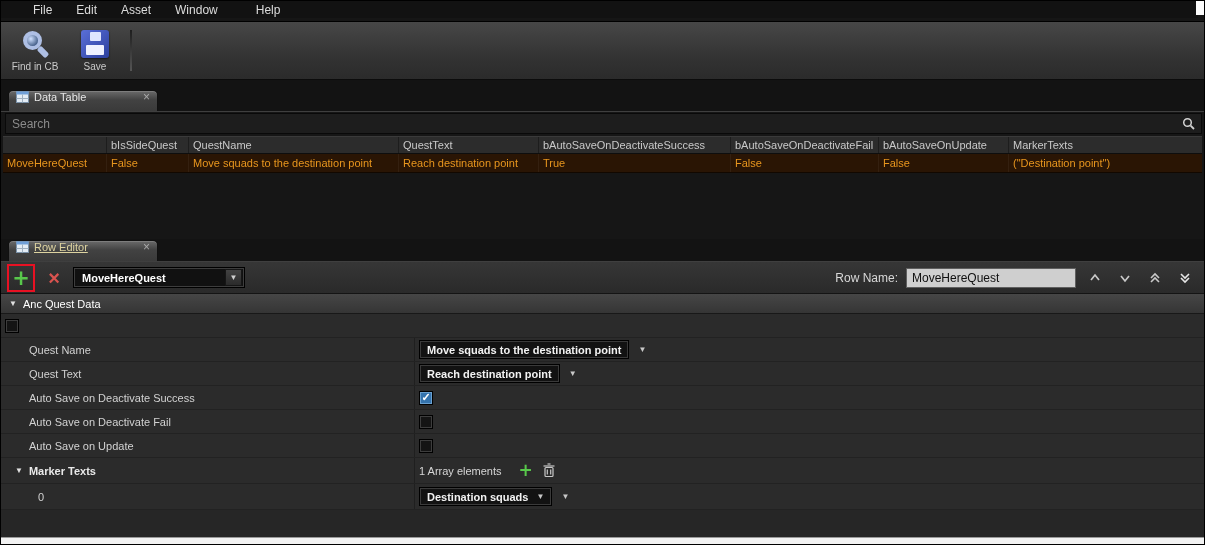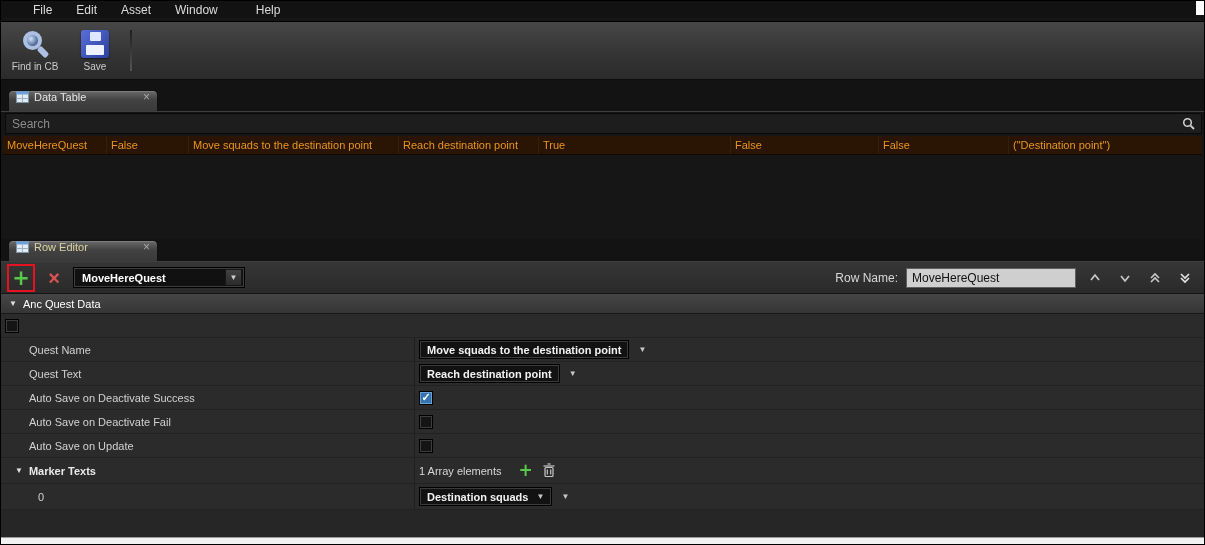--- a/index.html
+++ b/index.html
@@ -22,21 +22,21 @@
   .icon-findcb { width:28px; height:28px; position:relative; }
   .icon-findcb .lens { position:absolute; top:1px; left:2px; width:19px; height:19px; border:4px solid #aebfe4; border-radius:50%; background:radial-gradient(circle at 35% 35%, #cfe0ff, #16335f); }
   .icon-findcb .handle { position:absolute; width:6px; height:12px; background:#aebfe4; border-radius:2px; transform:rotate(-45deg); right:3px; bottom:0px; }
 
   
   .tabbar { position:absolute; left:0; right:0; background:#131313; display:flex; align-items:flex-end; padding-left:7px; }
   .tabbar.dt { top:79px; height:31px; }
   .tabbar.re { top:238px; height:22px; }
   .tab { height:21px; width:150px; background:linear-gradient(#6a6a6a,#424242 45%,#3a3a3a); border-radius:5px 5px 0 0; display:flex; align-items:flex-start; gap:5px; padding:0 7px; border:1px solid #101010; border-bottom:none; box-shadow:inset 0 1px 0 rgba(255,255,255,.14); }
   .tab-label { font-size:11px; color:#e6e6e6; flex:1; white-space:nowrap; }
-  .tab.gold .tab-label { color:#ddd3a0; }
+  .tab.gold .tab-label { color:#ddd3a0;text-decoration:underline; }
   .tab-close { color:#a9a9a9; font-size:12px; line-height:1; }
 
   
   .dt-panel { position:absolute; top:110px; left:0; right:0; height:128px; background:#161616; border-top:1px solid #3f3f3f; }
   .search-row { height:21px; margin:1px 2px 2px 4px; background:#1d1d1d; border:1px solid #090909; display:flex; align-items:center; padding:0 6px; }
   .search-text { flex:1; color:#8b8b8b; font-size:12px; }
   .thead { display:flex; height:18px; background:#2c2c2c; border-top:1px solid #3a3a3a; border-bottom:1px solid #0e0e0e; margin:0 2px; }
   .th { font-size:11px; color:#c9c9c9; padding:2px 4px; white-space:nowrap; overflow:hidden; border-right:1px solid #1d1d1d; }
   .trow { display:flex; height:19px; background:#2a1504; margin:0 2px; border-bottom:1px solid #120800; }
   .td { font-size:11px; padding:3px 4px; white-space:nowrap; overflow:hidden; border-right:1px solid rgba(255,255,255,.05); color:#e8961e; }
@@ -124,20 +124,30 @@
   </div>
 
   <div class="dt-panel">
     <div class="search-row">
       <span class="search-text">Search</span>
       <svg width="13" height="13">
           <circle cx="5.5" cy="5.5" r="3.8" fill="none" stroke="#d2d2d2" stroke-width="1.5"></circle>
           <line x1="8.6" y1="8.6" x2="12" y2="12" stroke="#d2d2d2" stroke-width="1.8"></line>
         </svg>
     </div>
+    <div class="thead">
+      <div class="th c0"></div>
+      <div class="th c1">bIsSideQuest</div>
+      <div class="th c2">QuestName</div>
+      <div class="th c3">QuestText</div>
+      <div class="th c4">bAutoSaveOnDeactivateSuccess</div>
+      <div class="th c5">bAutoSaveOnDeactivateFail</div>
+      <div class="th c6">bAutoSaveOnUpdate</div>
+      <div class="th c7">MarkerTexts</div>
+    </div>
     <div class="trow">
       <div class="td c0">MoveHereQuest</div>
       <div class="td c1">False</div>
       <div class="td c2">Move squads to the destination point</div>
       <div class="td c3">Reach destination point</div>
       <div class="td c4">True</div>
       <div class="td c5">False</div>
       <div class="td c6">False</div>
       <div class="td c7">("Destination point")</div>
     </div>

